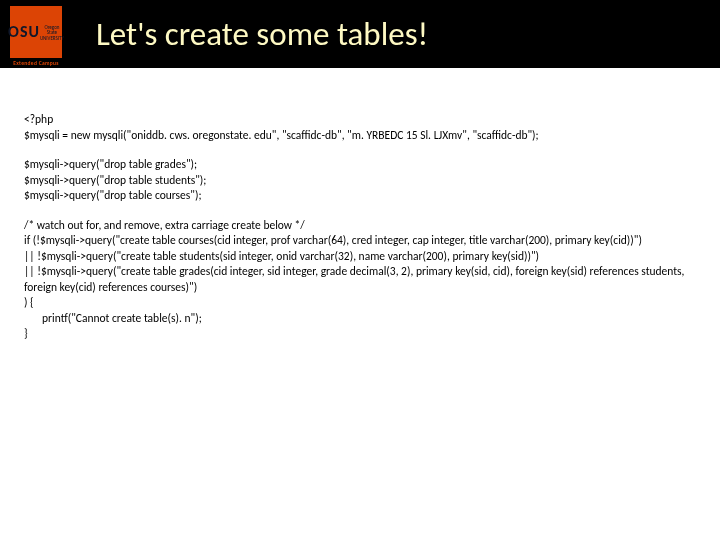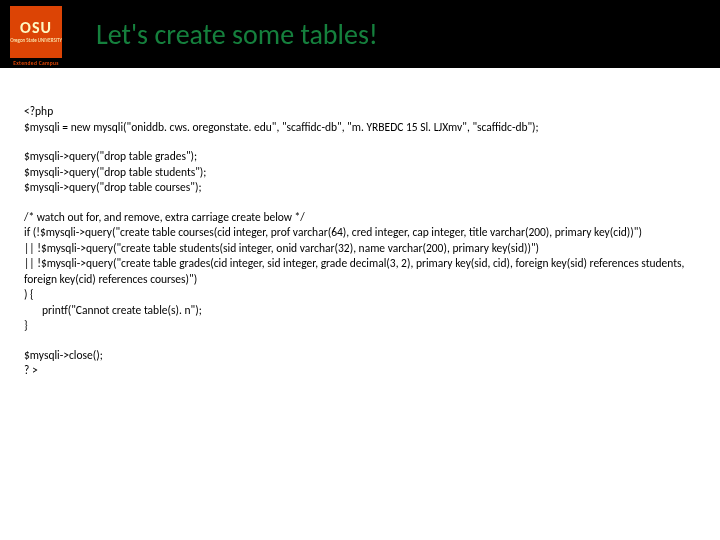--- a/index.html
+++ b/index.html
@@ -22,24 +22,24 @@
   .logo-block {
     position: absolute;
     left: 10px;
     top: 6px;
   }
   .logo-square {
     width: 52px;
     height: 52px;
     background: #dc4405;
     display: flex;
-    flex-direction: column;
+    flex-direction: row;
     align-items: center;
     justify-content: center;
-    color: #fef9c3;
+    color: #0f172a;
   }
   .logo-osu {
     font-weight: bold;
     font-size: 16px;
     letter-spacing: 1px;
     line-height: 1;
   }
   .logo-small {
     font-size: 5px;
     text-align: center;
@@ -51,31 +51,32 @@
     left: 10px;
     top: 60px;
     width: 52px;
     text-align: center;
     font-size: 5.5px;
     color: #dc4405;
     font-weight: bold;
     letter-spacing: 0.3px;
   }
   .title {
-    color: #15803d;
-    font-size: 28px;
+    color: #fef9c3;
+    font-size: 33px;
     font-weight: 400;
     margin-left: 96px;
     text-align: right;
   }
   .content {
     padding: 36px 24px 0 24px;
     font-size: 11.5px;
     line-height: 1.35;
     color: #000000;
+    margin-top: 8px;
   }
   .para { margin-bottom: 14px; }
   .indent { padding-left: 18px; }
 </style>
 </head>
 <body>
 
 <div class="header-bar">
   <div class="logo-block">
     <div class="logo-square">
@@ -104,18 +105,14 @@
   <div class="para">
     <div>/* watch out for, and remove, extra carriage create below */</div>
     <div>if (!$mysqli-&gt;query("create table courses(cid integer, prof varchar(64), cred integer, cap integer, title varchar(200), primary key(cid))")</div>
     <div> || !$mysqli-&gt;query("create table students(sid integer, onid varchar(32), name varchar(200), primary key(sid))")</div>
     <div> || !$mysqli-&gt;query("create table grades(cid integer, sid integer, grade decimal(3, 2), primary key(sid, cid), foreign key(sid) references students, foreign key(cid) references courses)")</div>
     <div> ) {</div>
     <div class="indent">printf("Cannot create table(s). n");</div>
     <div>}</div>
   </div>
 
-  <div class="para">
-    <div>$mysqli-&gt;close();</div>
-    <div>? &gt;</div>
-  </div>
 
 </div>
 
 </body></html>

